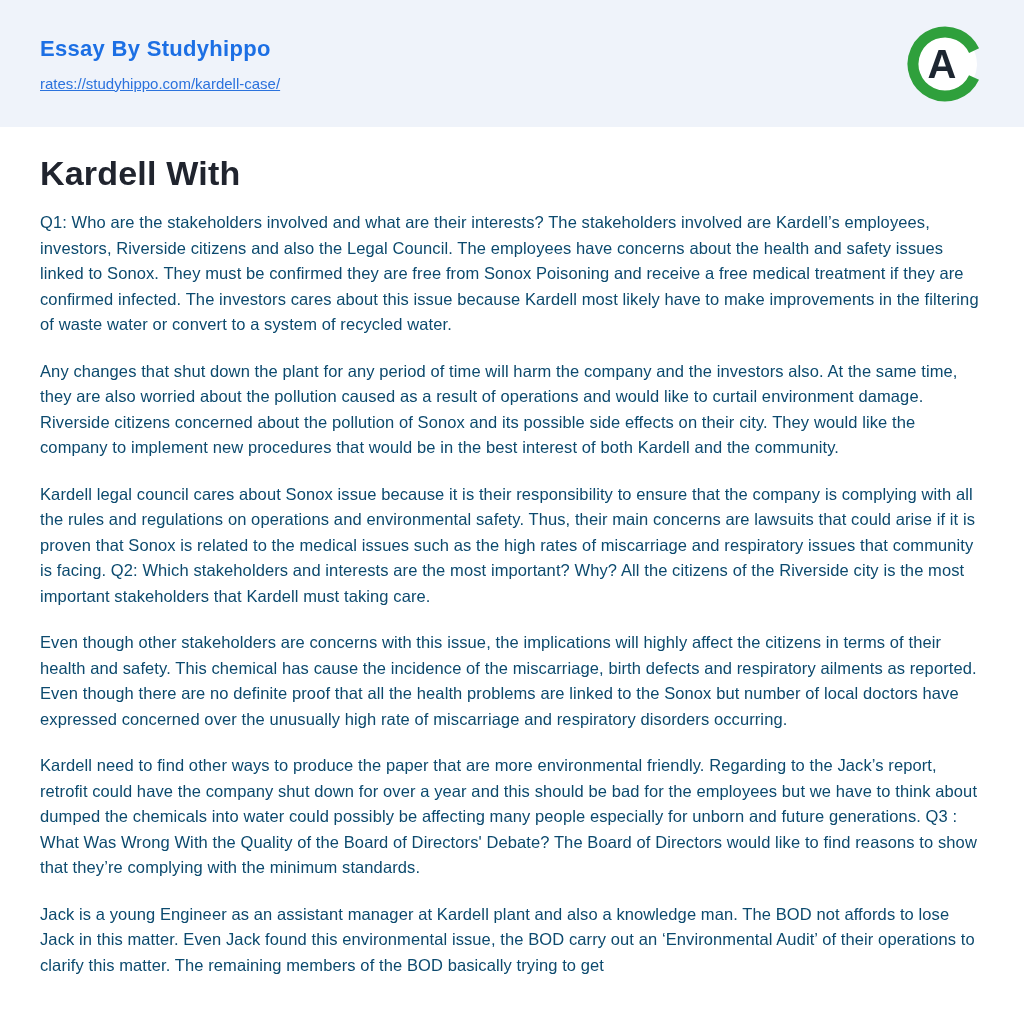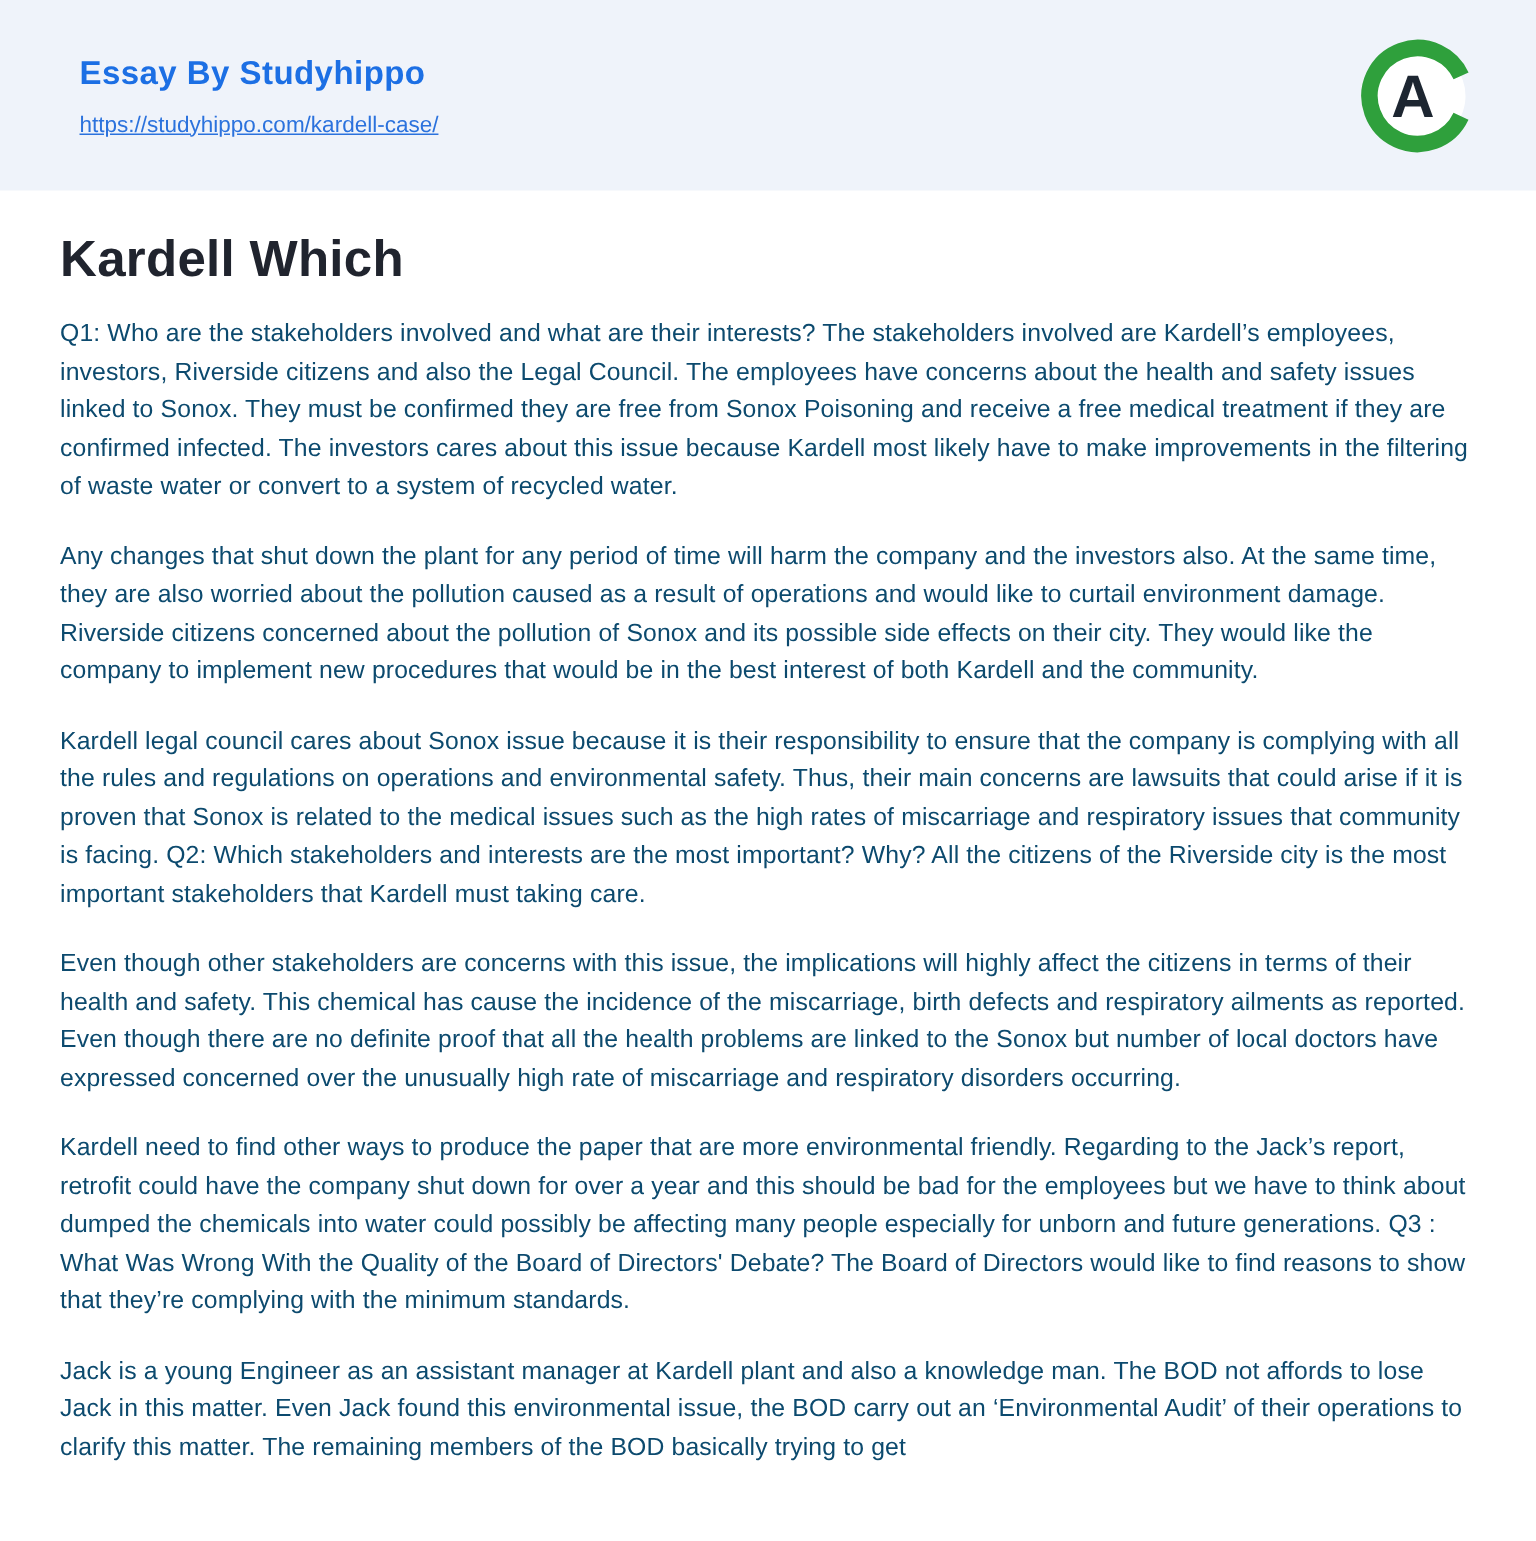--- a/index.html
+++ b/index.html
@@ -21,21 +21,20 @@
     height: 127px;
     padding: 0 40px;
     display: flex;
     align-items: center;
     justify-content: space-between;
   }
   .header-left {
     display: flex;
     flex-direction: column;
     justify-content: center;
-    margin-left: 13px;
   }
   .site-title {
     color: #1c6fe4;
     font-size: 22px;
     font-weight: 700;
     letter-spacing: 0.3px;
     text-decoration: none;
     margin: 0 0 13px 0;
     cursor: pointer;
   }
@@ -67,32 +66,32 @@
     color: #0c4a6e;
     margin: 0 0 21px 0;
   }
 </style>
 </head>
 <body>
 
 <header class="page-header">
   <div class="header-left">
     <a class="site-title">Essay By Studyhippo</a>
-    <a class="page-url">https://studyhippo.com/kardell-case/</a>
+    <a class="page-url">rates://studyhippo.com/kardell-case/</a>
   </div>
   <div class="logo-wrap">
     <svg width="78" height="78" viewBox="0 0 78 78">
       <circle cx="39" cy="39" r="32" fill="#ffffff" stroke="#2fa03c" stroke-width="11" stroke-dasharray="173 28" transform="rotate(25 39 39)"></circle>
       <text x="36" y="53" font-family="Liberation Sans, sans-serif" font-size="40" font-weight="bold" fill="#1d2631" text-anchor="middle">A</text>
     </svg>
   </div>
 </header>
 
 <main class="content">
-  <h1 class="article-title">Kardell Which</h1>
+  <h1 class="article-title">Kardell With</h1>
   <div class="article-body">
     <p>Q1: Who are the stakeholders involved and what are their interests? The stakeholders involved are Kardell’s employees, investors, Riverside citizens and also the Legal Council. The employees have concerns about the health and safety issues linked to Sonox. They must be confirmed they are free from Sonox Poisoning and receive a free medical treatment if they are confirmed infected. The investors cares about this issue because Kardell most likely have to make improvements in the filtering of waste water or convert to a system of recycled water.</p>
     <p>Any changes that shut down the plant for any period of time will harm the company and the investors also. At the same time, they are also worried about the pollution caused as a result of operations and would like to curtail environment damage. Riverside citizens concerned about the pollution of Sonox and its possible side effects on their city. They would like the company to implement new procedures that would be in the best interest of both Kardell and the community.</p>
     <p>Kardell legal council cares about Sonox issue because it is their responsibility to ensure that the company is complying with all the rules and regulations on operations and environmental safety. Thus, their main concerns are lawsuits that could arise if it is proven that Sonox is related to the medical issues such as the high rates of miscarriage and respiratory issues that community is facing. Q2: Which stakeholders and interests are the most important? Why? All the citizens of the Riverside city is the most important stakeholders that Kardell must taking care.</p>
     <p>Even though other stakeholders are concerns with this issue, the implications will highly affect the citizens in terms of their health and safety. This chemical has cause the incidence of the miscarriage, birth defects and respiratory ailments as reported. Even though there are no definite proof that all the health problems are linked to the Sonox but number of local doctors have expressed concerned over the unusually high rate of miscarriage and respiratory disorders occurring.</p>
     <p>Kardell need to find other ways to produce the paper that are more environmental friendly. Regarding to the Jack’s report, retrofit could have the company shut down for over a year and this should be bad for the employees but we have to think about dumped the chemicals into water could possibly be affecting many people especially for unborn and future generations. Q3 : What Was Wrong With the Quality of the Board of Directors' Debate? The Board of Directors would like to find reasons to show that they’re complying with the minimum standards.</p>
     <p>Jack is a young Engineer as an assistant manager at Kardell plant and also a knowledge man. The BOD not affords to lose Jack in this matter. Even Jack found this environmental issue, the BOD carry out an ‘Environmental Audit’ of their operations to clarify this matter. The remaining members of the BOD basically trying to get</p>
   </div>
 </main>
 

